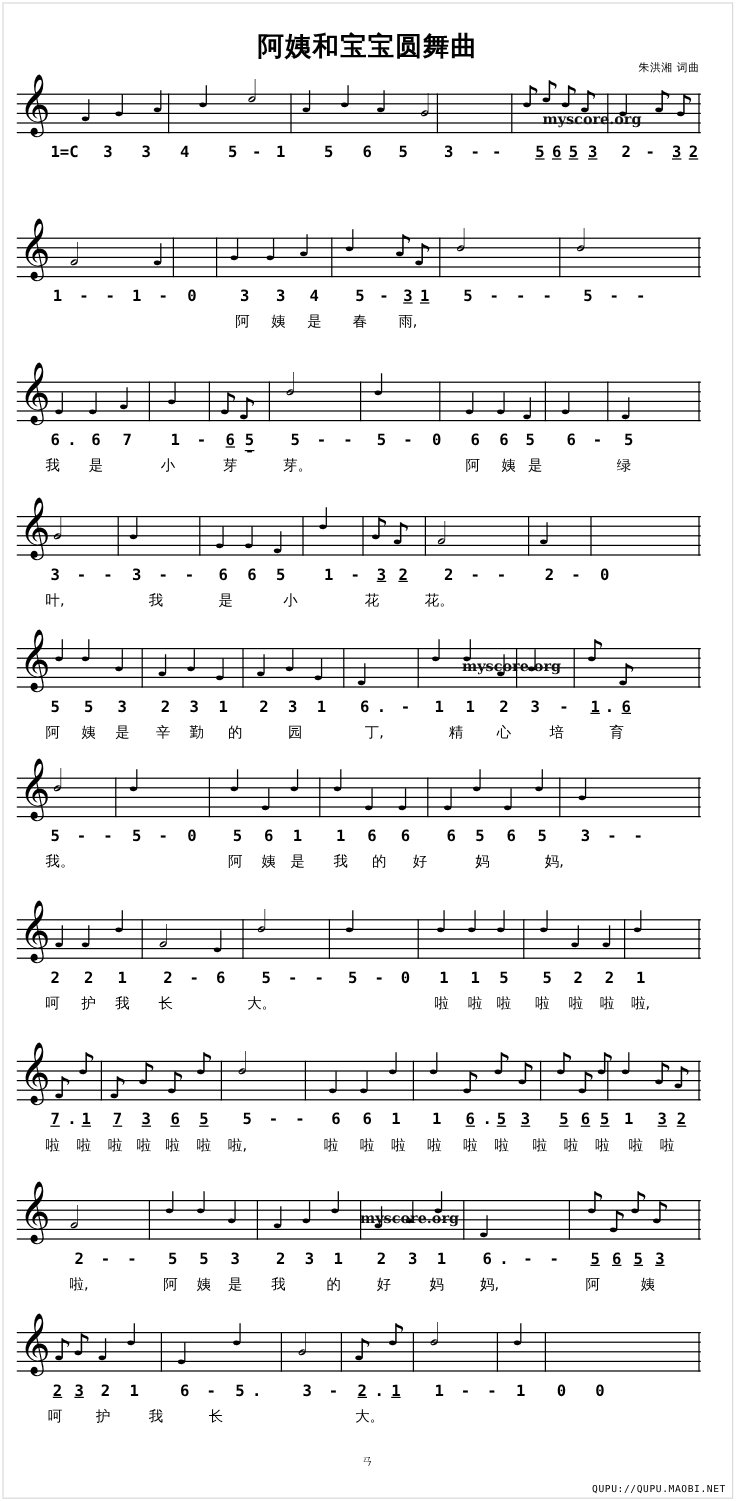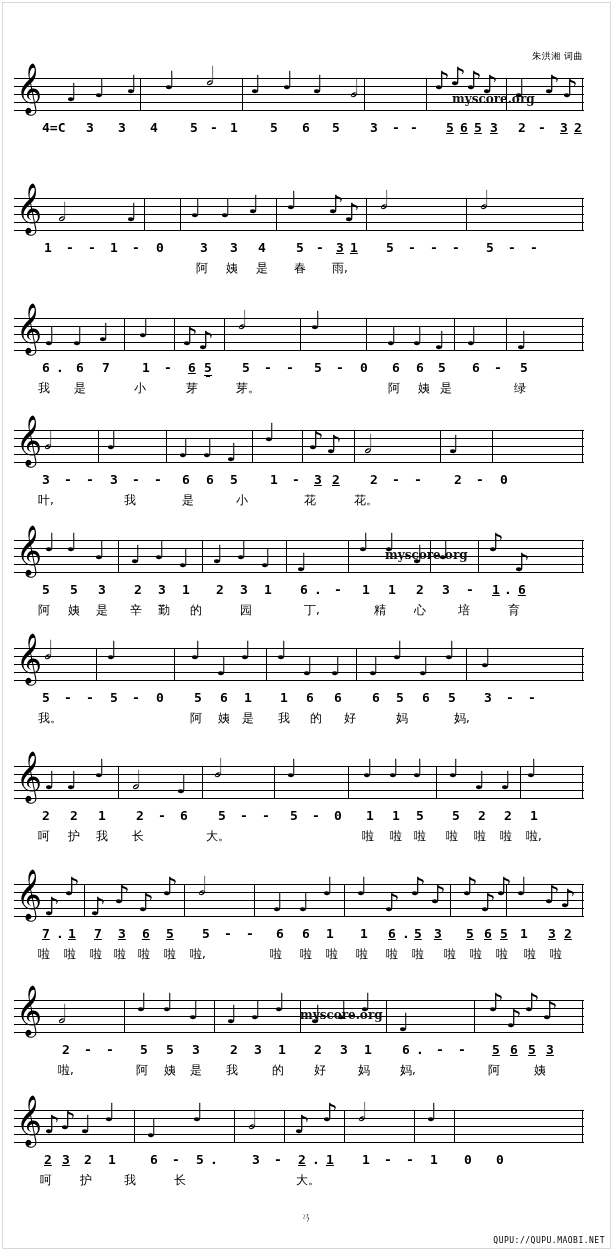--- a/index.html
+++ b/index.html
@@ -82,20 +82,21 @@
     position:absolute;inset:2px;border:1px solid #d9d9d9;pointer-events:none;
   }
 </style>
 </head>
 <body>
 
 <div class="sheet">
 
   <div class="border"></div>
 
+  <div class="title">阿姨和宝宝圆舞曲</div>
   <div class="credit">朱洪湘 词曲</div>
 
   <div id="systems-host">
       <div class="system" style="top: 78px;">
         <div class="staff">
           <div class="ln"></div>
           <div class="ln"></div>
           <div class="ln"></div>
           <div class="ln"></div>
           <div class="ln"></div>
@@ -118,21 +119,21 @@
           <div class="note" style="left: 420px; top: -10px;">♪</div>
           <div class="note" style="left: 436px; top: -14px;">♪</div>
           <div class="note" style="left: 452px; top: -10px;">♪</div>
           <div class="note" style="left: 468px; top: -6px;">♪</div>
           <div class="note" style="left: 500px; top: -2px;">♩</div>
           <div class="note" style="left: 530px; top: -6px;">♪</div>
           <div class="note" style="left: 548px; top: -2px;">♪</div>
         </div>
       </div>
       <div class="numrow" style="top: 120px;">
-        <span style="left: 28px;">4=C</span>
+        <span style="left: 28px;">1=C</span>
         <span style="left: 72px;">3</span>
         <span style="left: 104px;">3</span>
         <span style="left: 136px;">4</span>
         <span style="left: 176px;">5</span>
         <span style="left: 196px;">-</span>
         <span style="left: 216px;">1</span>
         <span style="left: 256px;">5</span>
         <span style="left: 288px;">6</span>
         <span style="left: 318px;">5</span>
         <span style="left: 356px;">3</span>

